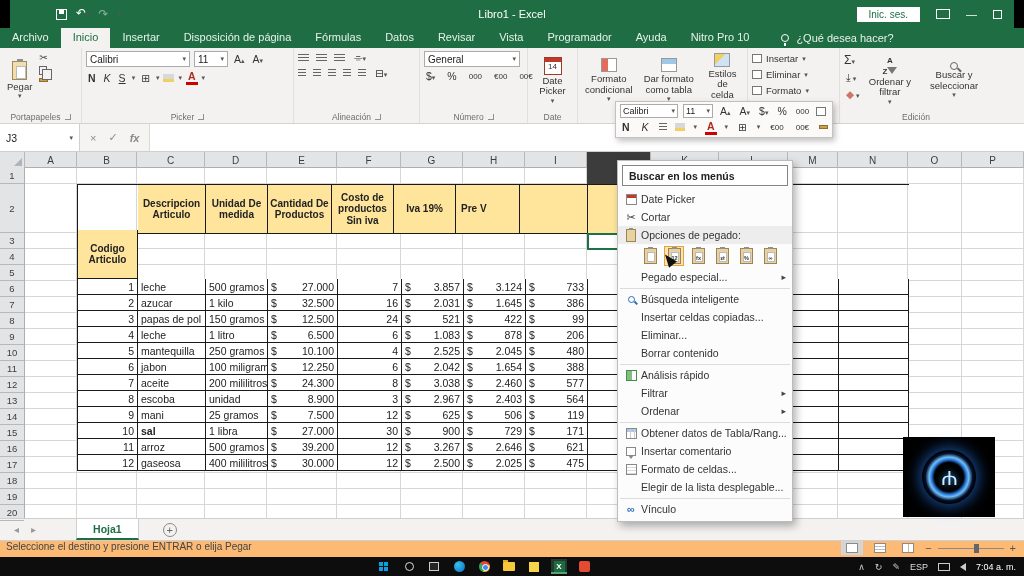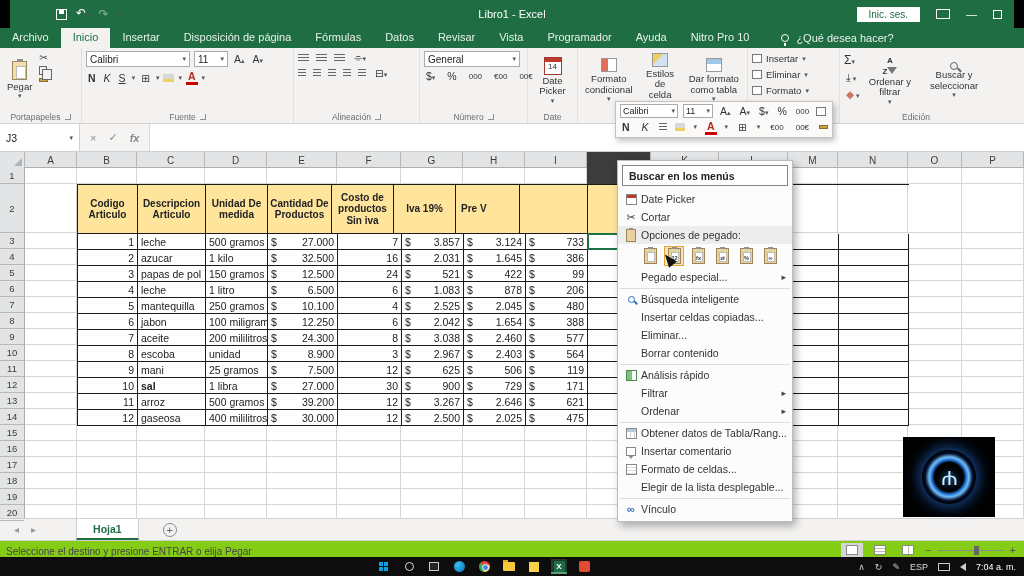--- a/index.html
+++ b/index.html
@@ -138,21 +138,21 @@
   .mi-mag{width:7px;height:7px;border:1.5px solid #2a6fbd;border-radius:50%;position:relative}
   .mi-mag::after{content:"";position:absolute;left:5px;top:5px;width:4px;height:1.5px;background:#2a6fbd;transform:rotate(45deg)}
 
   
   #sheetbar{left:0;top:518px;width:1024px;height:22px;background:#f3f2f1;border-top:1px solid #cfcfcf;display:flex;align-items:stretch}
   .snav{color:#9a9a9a;font-size:10px;display:flex;align-items:center;gap:12px;padding:0 14px}
   .sheettab{background:#fff;border-right:1px solid #cfcfcf;border-left:1px solid #cfcfcf;border-bottom:2px solid #1f6e43;color:#1f6e43;font-weight:bold;padding:0 16px;font-size:10.5px;display:flex;align-items:center;margin-left:26px}
   .addsheet{width:14px;height:14px;border:1px solid #8a8a8a;border-radius:50%;color:#666;font-size:11px;line-height:12px;text-align:center;align-self:center;margin-left:24px}
 
   
-  #statusbar{left:0;top:540px;width:1024px;height:17px;background:#84cc16;border-top:1px solid #d0d0d0;display:flex;align-items:flex-end;font-size:10px;color:#444}
+  #statusbar{left:0;top:540px;width:1024px;height:17px;background:#fdba74;border-top:1px solid #d0d0d0;display:flex;align-items:flex-start;font-size:10px;color:#444}
   #statusmsg{margin-left:6px}
   #statusright{margin-left:auto;display:flex;align-items:center;gap:6px;margin-right:8px}
   .viewbox{width:22px;height:14px;display:flex;align-items:center;justify-content:center}
   .viewbox.on{background:#d5d5d5}
   .sv{width:12px;height:10px;border:1px solid #8a8a8a;background:#fff}
   .sv.l{background:repeating-linear-gradient(#fff 0 2px,#bbb 2px 3px)}
   .sv.b{background:linear-gradient(90deg,#fff 0 5px,#bbb 5px 6px,#fff 6px)}
   .zline{width:66px;height:1px;background:#8a8a8a;position:relative}
   .zhandle{position:absolute;left:36px;top:-4px;width:5px;height:9px;background:#666}
   .zgl{font-size:11px;color:#555}
@@ -272,21 +272,21 @@
             <span class="glyphbtn">⊞</span>
               <span class="dd">▾</span>
             <span class="fillic"></span>
               <span class="dd">▾</span>
             <span class="glyphbtn redA">A</span>
               <span class="dd">▾</span>
           </div>
         </div>
       </div>
       <div class="rlabel">
-          <span>Fuente</span>
+          <span>Picker</span>
           <span class="launcher"></span>
         </div>
     </div>
 
     <div class="rgroup" style="width:126px">
       <div class="rbody">
         <div class="fcol">
           <div class="frow" style="gap:7px">
             <span class="lines"></span>
             <span class="lines"></span>
@@ -345,27 +345,27 @@
     </div>
 
     <div class="rgroup" style="width:170px">
       <div class="rbody" style="justify-content:space-evenly">
         <div class="bigbtn">
           <span class="stylic"></span>
           <span>Formato condicional</span>
             <span class="dd">▾</span>
         </div>
         <div class="bigbtn">
+          <span class="stylic t2"></span>
+          <span>Dar formato como tabla</span>
+            <span class="dd">▾</span>
+        </div>
+        <div class="bigbtn">
           <span class="stylic t3"></span>
           <span>Estilos de celda</span>
-            <span class="dd">▾</span>
-        </div>
-        <div class="bigbtn">
-          <span class="stylic t2"></span>
-          <span>Dar formato como tabla</span>
             <span class="dd">▾</span>
         </div>
       </div>
       <div class="rlabel"></div>
     </div>
 
     <div class="rgroup" style="width:92px">
       <div class="rbody">
         <div class="fcol" style="gap:5px;padding-top:2px">
           <div class="cellrowbtn">
@@ -534,21 +534,21 @@
       <div class="hline" style="top: 256px;"></div>
       <div class="hline" style="top: 272px;"></div>
       <div class="hline" style="top: 288px;"></div>
       <div class="hline" style="top: 304px;"></div>
       <div class="hline" style="top: 320px;"></div>
       <div class="hline" style="top: 336px;"></div>
     </div>
 
   <div id="xltable">
       <div class="trow">
-        <div class="hcell" style="width: 60px;">
+        <div class="hcell" style="width: 60px; margin-top: 45px;">
           <span>Codigo Articulo</span>
         </div>
         <div class="hcell" style="width: 68px;">
           <span>Descripcion Articulo</span>
         </div>
         <div class="hcell" style="width: 62px;">
           <span>Unidad De medida</span>
         </div>
         <div class="hcell" style="width: 64px;">
           <span>Cantidad De Productos</span>

